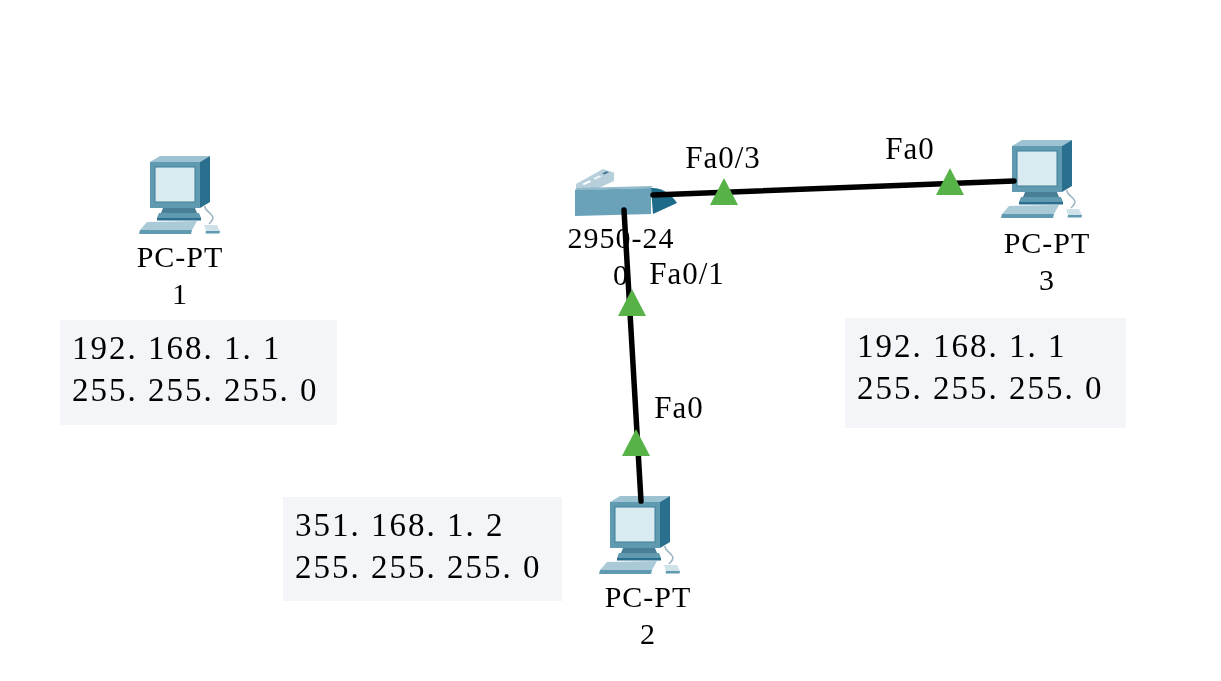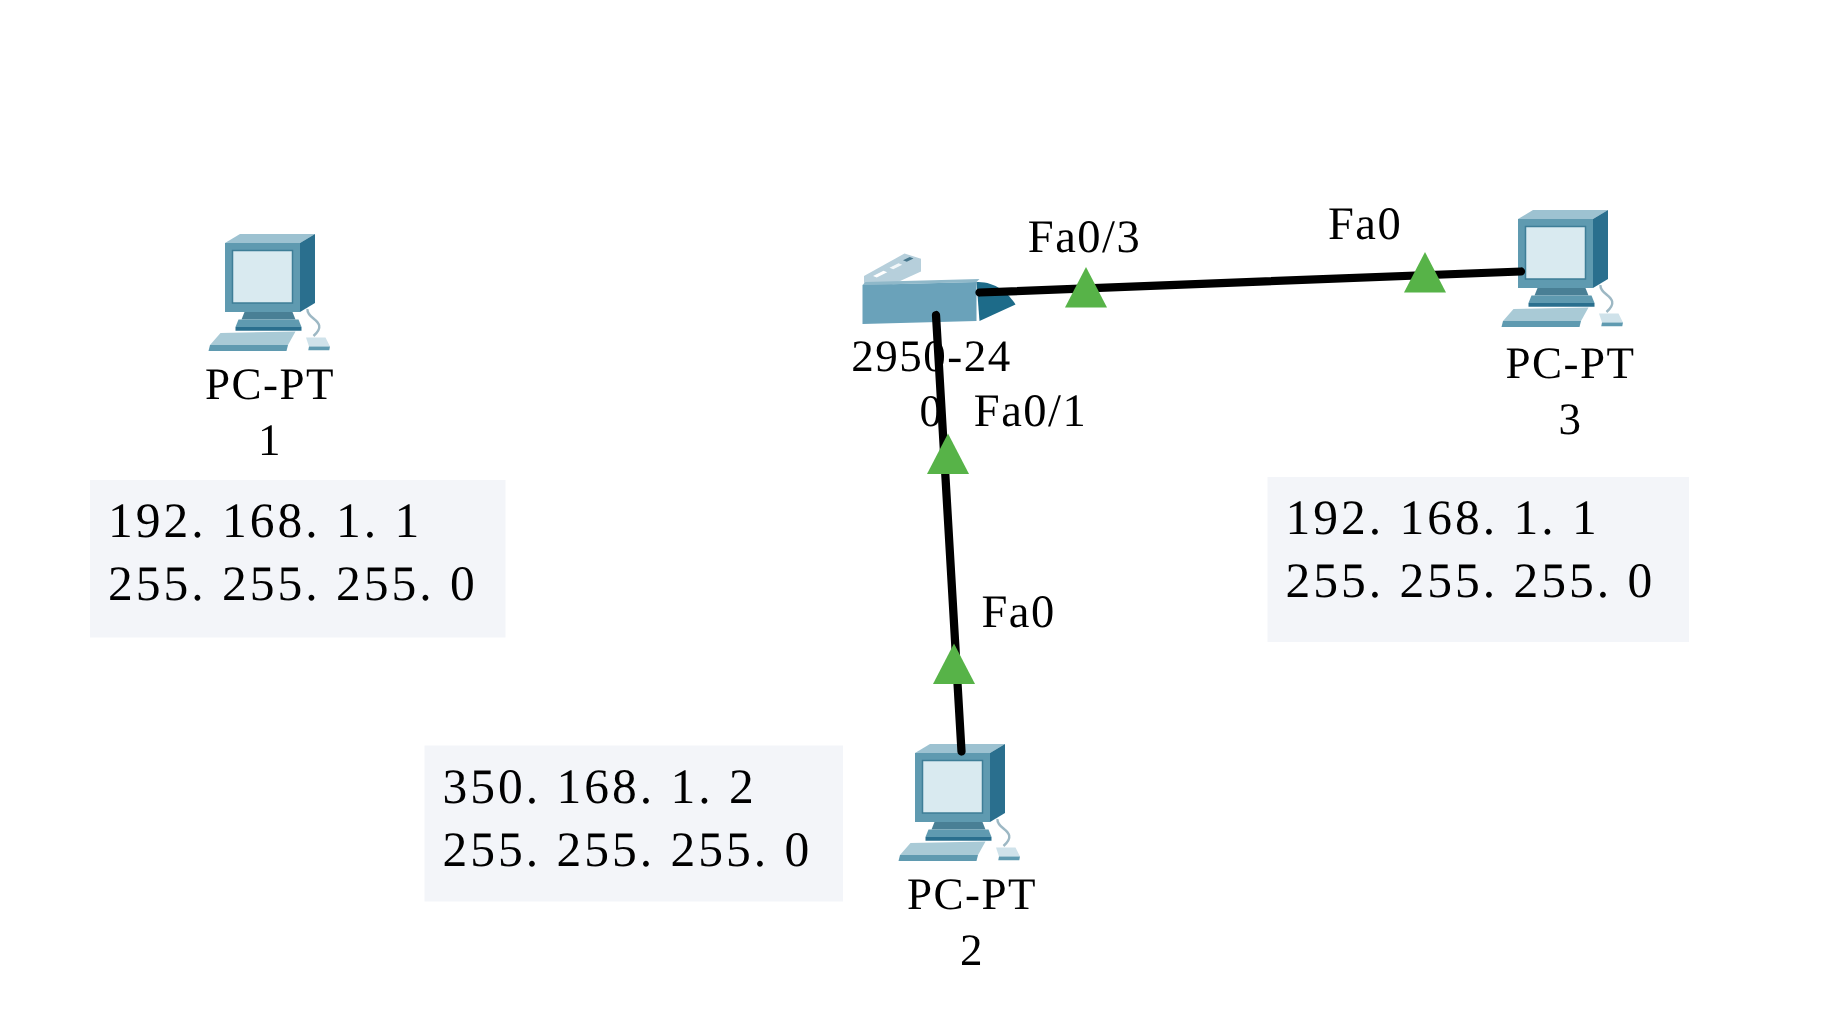--- a/index.html
+++ b/index.html
@@ -48,21 +48,21 @@
     z-index: 2;
   }
 </style>
 </head>
 <body>
 
 <div id="canvas">
 
   <div class="note" style="left:60px; top:320px; width:277px; height:105px;"><div>192. 168. 1. 1</div><div>255. 255. 255. 0</div></div>
 
-  <div class="note" style="left:283px; top:497px; width:279px; height:104px;"><div>350. 168. 1. 2</div><div>255. 255. 255. 0</div></div>
+  <div class="note" style="left:283px; top:497px; width:279px; height:104px;"><div>351. 168. 1. 2</div><div>255. 255. 255. 0</div></div>
 
   <div class="note" style="left:845px; top:318px; width:281px; height:110px;"><div>192. 168. 1. 1</div><div>255. 255. 255. 0</div></div>
 
   <div class="devlabel" style="left:180px; top:238px;">
     <div>PC-PT</div>
     <div>1</div>
   </div>
   <div class="devlabel" style="left:648px; top:578px;">
     <div>PC-PT</div>
     <div>2</div>

